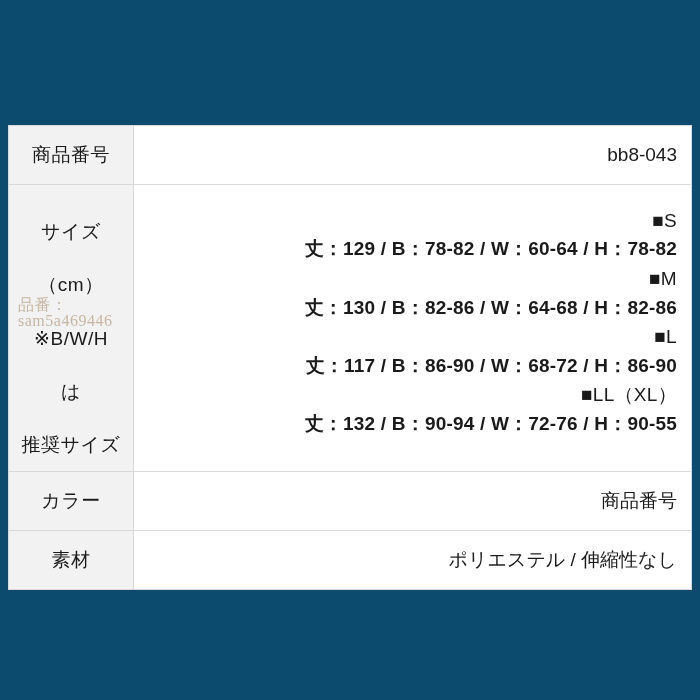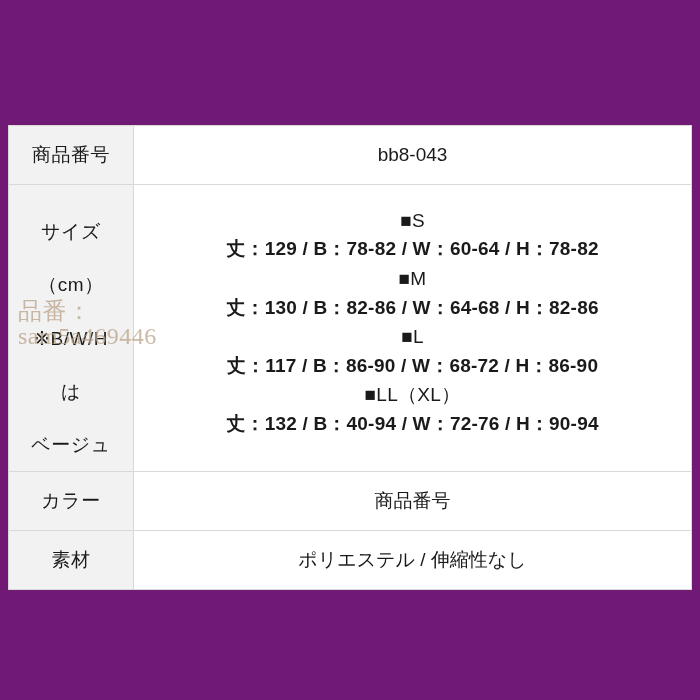--- a/index.html
+++ b/index.html
@@ -10,21 +10,21 @@
     width: 700px;
     height: 700px;
     background: #ffffff;
     font-family: "Liberation Sans", "DejaVu Sans", sans-serif;
     overflow: hidden;
   }
   .page {
     position: relative;
     width: 700px;
     height: 700px;
-    background: #701a75;
+    background: #0c4a6e;
   }
   .spec-table-wrap {
     position: absolute;
     left: 8px;
     top: 125px;
     width: 684px;
   }
   table.spec-table {
     border-collapse: collapse;
     width: 100%;
@@ -42,21 +42,21 @@
     background: #f2f2f2;
     text-align: center;
     padding: 10px 6px;
     font-size: 19px;
     letter-spacing: 0.5px;
     color: #1a1a1a;
   }
   td.value-cell {
     background: #ffffff;
     padding: 10px 14px;
-    text-align: center;
+    text-align: right;
   }
   .row-code td { height: 38px; }
   .row-color td, .row-material td, .row-model td { height: 38px; }
 
   .size-list {
     margin: 0;
     padding: 0;
     list-style: none;
   }
   .size-head {
@@ -79,21 +79,21 @@
     display: block;
     line-height: 1.75;
     margin-top: 20px;
   }
 
   
   .watermark {
     position: absolute;
     left: 18px;
     top: 295px;
-    font-size: 24px;
+    font-size: 16px;
     color: #b9a389;
     opacity: 0.75;
     font-family: "Liberation Serif", "DejaVu Serif", serif;
     letter-spacing: 0.5px;
     pointer-events: none;
     white-space: nowrap;
   }
   .watermark .wm-line2 {
     display: block;
     margin-top: -4px;
@@ -111,39 +111,39 @@
           <td class="label-cell">商品番号</td>
           <td class="value-cell">bb8-043</td>
         </tr>
 
         <tr class="row-size">
           <td class="label-cell">
             <span class="label-multiline">サイズ</span>
             <span class="label-multiline">（cm）</span>
             <span class="label-multiline">※B/W/H</span>
             <span class="label-multiline">は</span>
-            <span class="label-multiline">ベージュ</span>
+            <span class="label-multiline">推奨サイズ</span>
           </td>
           <td class="value-cell">
             <div class="size-list">
               <div class="size-block">
                 <div class="size-head">■S</div>
                 <div class="size-meas">丈：129 / B：78-82 / W：60-64 / H：78-82</div>
               </div>
               <div class="size-block">
                 <div class="size-head">■M</div>
                 <div class="size-meas">丈：130 / B：82-86 / W：64-68 / H：82-86</div>
               </div>
               <div class="size-block">
                 <div class="size-head">■L</div>
                 <div class="size-meas">丈：117 / B：86-90 / W：68-72 / H：86-90</div>
               </div>
               <div class="size-block">
                 <div class="size-head">■LL（XL）</div>
-                <div class="size-meas">丈：132 / B：40-94 / W：72-76 / H：90-94</div>
+                <div class="size-meas">丈：132 / B：90-94 / W：72-76 / H：90-55</div>
               </div>
             </div>
           </td>
         </tr>
 
         <tr class="row-color">
           <td class="label-cell">カラー</td>
           <td class="value-cell">商品番号</td>
         </tr>
 

